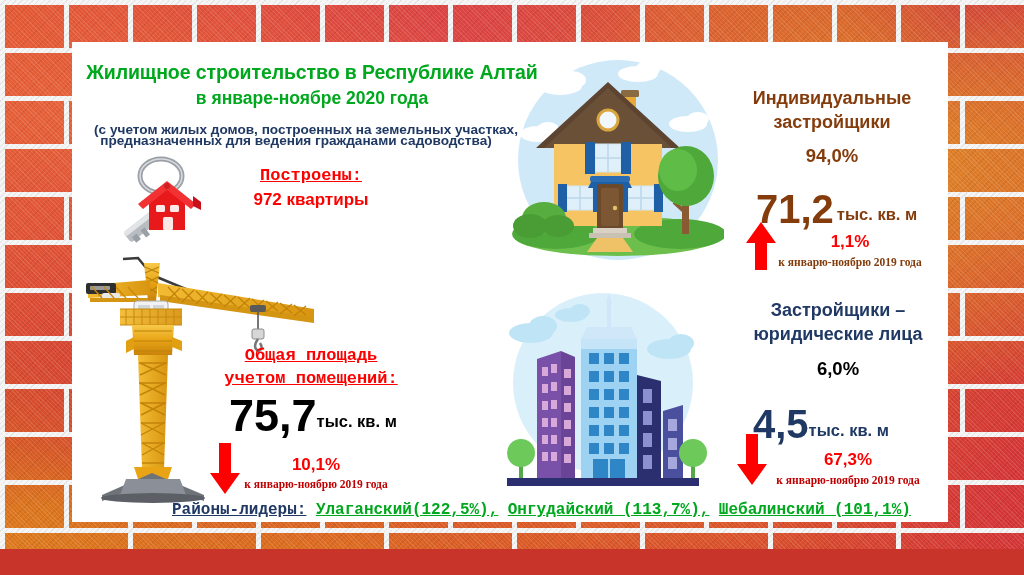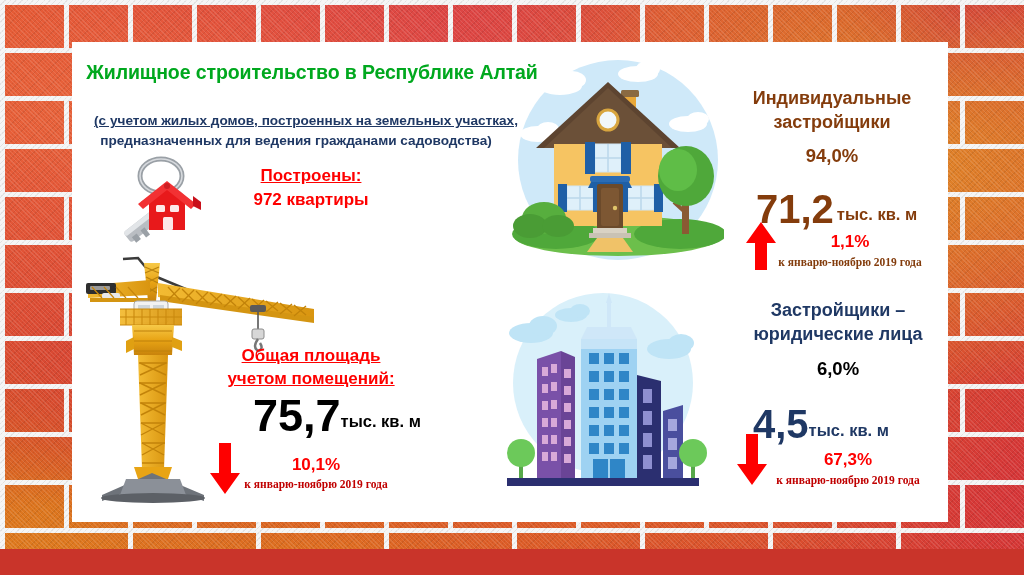--- a/index.html
+++ b/index.html
@@ -58,21 +58,21 @@
   }
 
   
   .t{position:absolute;white-space:nowrap;}
   .ctr{transform:translateX(-50%);text-align:center;}
   .green{color:#00a81e;}
   .navy{color:#1f3864;}
   .red{color:#fe0000;}
   .brown{color:#833c0c;}
   .dkred{color:#c00000;}
-  .u{text-decoration:underline;}
+  .u{text-decoration:underline;font-family:Liberation Mono, monospace;}
 
   .title1{font-size:19.5px;font-weight:bold;letter-spacing:-.1px;}
   .title2{font-size:17.5px;font-weight:bold;}
   .sub{font-size:13.6px;font-weight:bold;}
   .lbl-red{font-size:17px;font-weight:bold;}
   .big-red{font-size:45px;font-weight:bold;line-height:1;}
   .unit-red{font-size:16.5px;font-weight:bold;}
   .pct-red{font-size:17px;font-weight:bold;}
   .foot{font-family:"Liberation Serif", serif;font-size:11.5px;font-weight:bold;}
 
@@ -96,21 +96,22 @@
 
 <div id="stage">
 
   <div class="bricks"></div>
   <div class="brick-stagger"></div>
   <div class="brick-noise"></div>
 
   <div class="panel"></div>
 
   <div class="t ctr title1 green" style="left:312px;top:61px;">Жилищное строительство в Республике Алтай</div>
-  <div class="t ctr sub navy" style="left:306px;top:113px;text-decoration:underline;">(с учетом жилых домов, построенных на земельных участках,</div>
+  <div class="t ctr title2 green" style="left:312px;top:88px;">в январе-ноябре 2020 года</div>
+  <div class="t ctr sub navy" style="left:306px;top:122px;">(с учетом жилых домов, построенных на земельных участках,</div>
   <div class="t ctr sub navy" style="left:296px;top:133px;">предназначенных для ведения гражданами садоводства)</div>
 
   <svg class="t" style="left:105px;top:152px;" width="112" height="105" viewBox="0 0 112 105">
 
     <ellipse cx="56" cy="24" rx="21" ry="17" fill="none" stroke="#9aa0a6" stroke-width="5"></ellipse>
     <ellipse cx="56" cy="24" rx="21" ry="17" fill="none" stroke="#d7dade" stroke-width="1.6"></ellipse>
 
     <g transform="rotate(-38 48 70)">
       <rect x="18" y="60" width="62" height="13" rx="3" fill="#b9bdc2"></rect>
       <rect x="18" y="60" width="62" height="5" rx="2" fill="#e2e5e8"></rect>
@@ -199,21 +200,21 @@
 
     <path d="M52 224 L90 224 L86 236 L56 236 Z" fill="#e8a415"></path>
     <path d="M20 252 L70 230 L122 252 L122 258 L70 240 L20 258 Z" fill="#6e737a"></path>
     <path d="M44 236 L98 236 L104 252 L38 252 Z" fill="#8b9098"></path>
     <ellipse cx="71" cy="255" rx="52" ry="5" fill="#5c6066"></ellipse>
   </svg>
 
   <div class="t ctr lbl-red red u" style="left:311px;top:346px;">Общая площадь</div>
   <div class="t ctr lbl-red red u" style="left:311px;top:369px;">учетом помещений:</div>
 
-  <div class="t" style="left:229px;top:393px;margin-left:24px;">
+  <div class="t" style="left:229px;top:393px;">
     <span class="big-red">75,7</span><span class="unit-red" style="position:relative;top:-4px;">тыс. кв. м</span>
   </div>
 
   <svg class="arrow" style="left:208px;top:443px;" width="34" height="52" viewBox="0 0 34 52">
     <path d="M11 0 h12 v30 h9 L17 51 L2 30 h9 Z" fill="#fe0000"></path>
   </svg>
 
   <div class="t ctr pct-red red" style="left:316px;top:455px;">10,1%</div>
   <div class="t ctr foot dkred" style="left:316px;top:478px;">к январю-ноябрю 2019 года</div>
 
@@ -398,14 +399,20 @@
     <span class="big-navy">4,5</span><span class="unit-navy" style="position:relative;top:-2px;">тыс. кв. м</span>
   </div>
 
   <svg class="arrow" style="left:735px;top:434px;" width="34" height="52" viewBox="0 0 34 52">
     <path d="M11 0 h12 v30 h9 L17 51 L2 30 h9 Z" fill="#fe0000"></path>
   </svg>
 
   <div class="t ctr pct-red red" style="left:848px;top:450px;">67,3%</div>
   <div class="t ctr foot dkred" style="left:848px;top:474px;">к январю-ноябрю 2019 года</div>
 
+  <div class="t leaders" style="left:172px;top:500px;">
+    <span class="navy u">Районы-лидеры:</span>
+    <span class="green u" style="padding-left:5px;">Улаганский(122,5%),</span>
+    <span class="green u" style="padding-left:5px;">Онгудайский (113,7%),</span>
+    <span class="green u" style="padding-left:5px;">Шебалинский (101,1%)</span>
+  </div>
 
 </div>
 
 </body></html>

